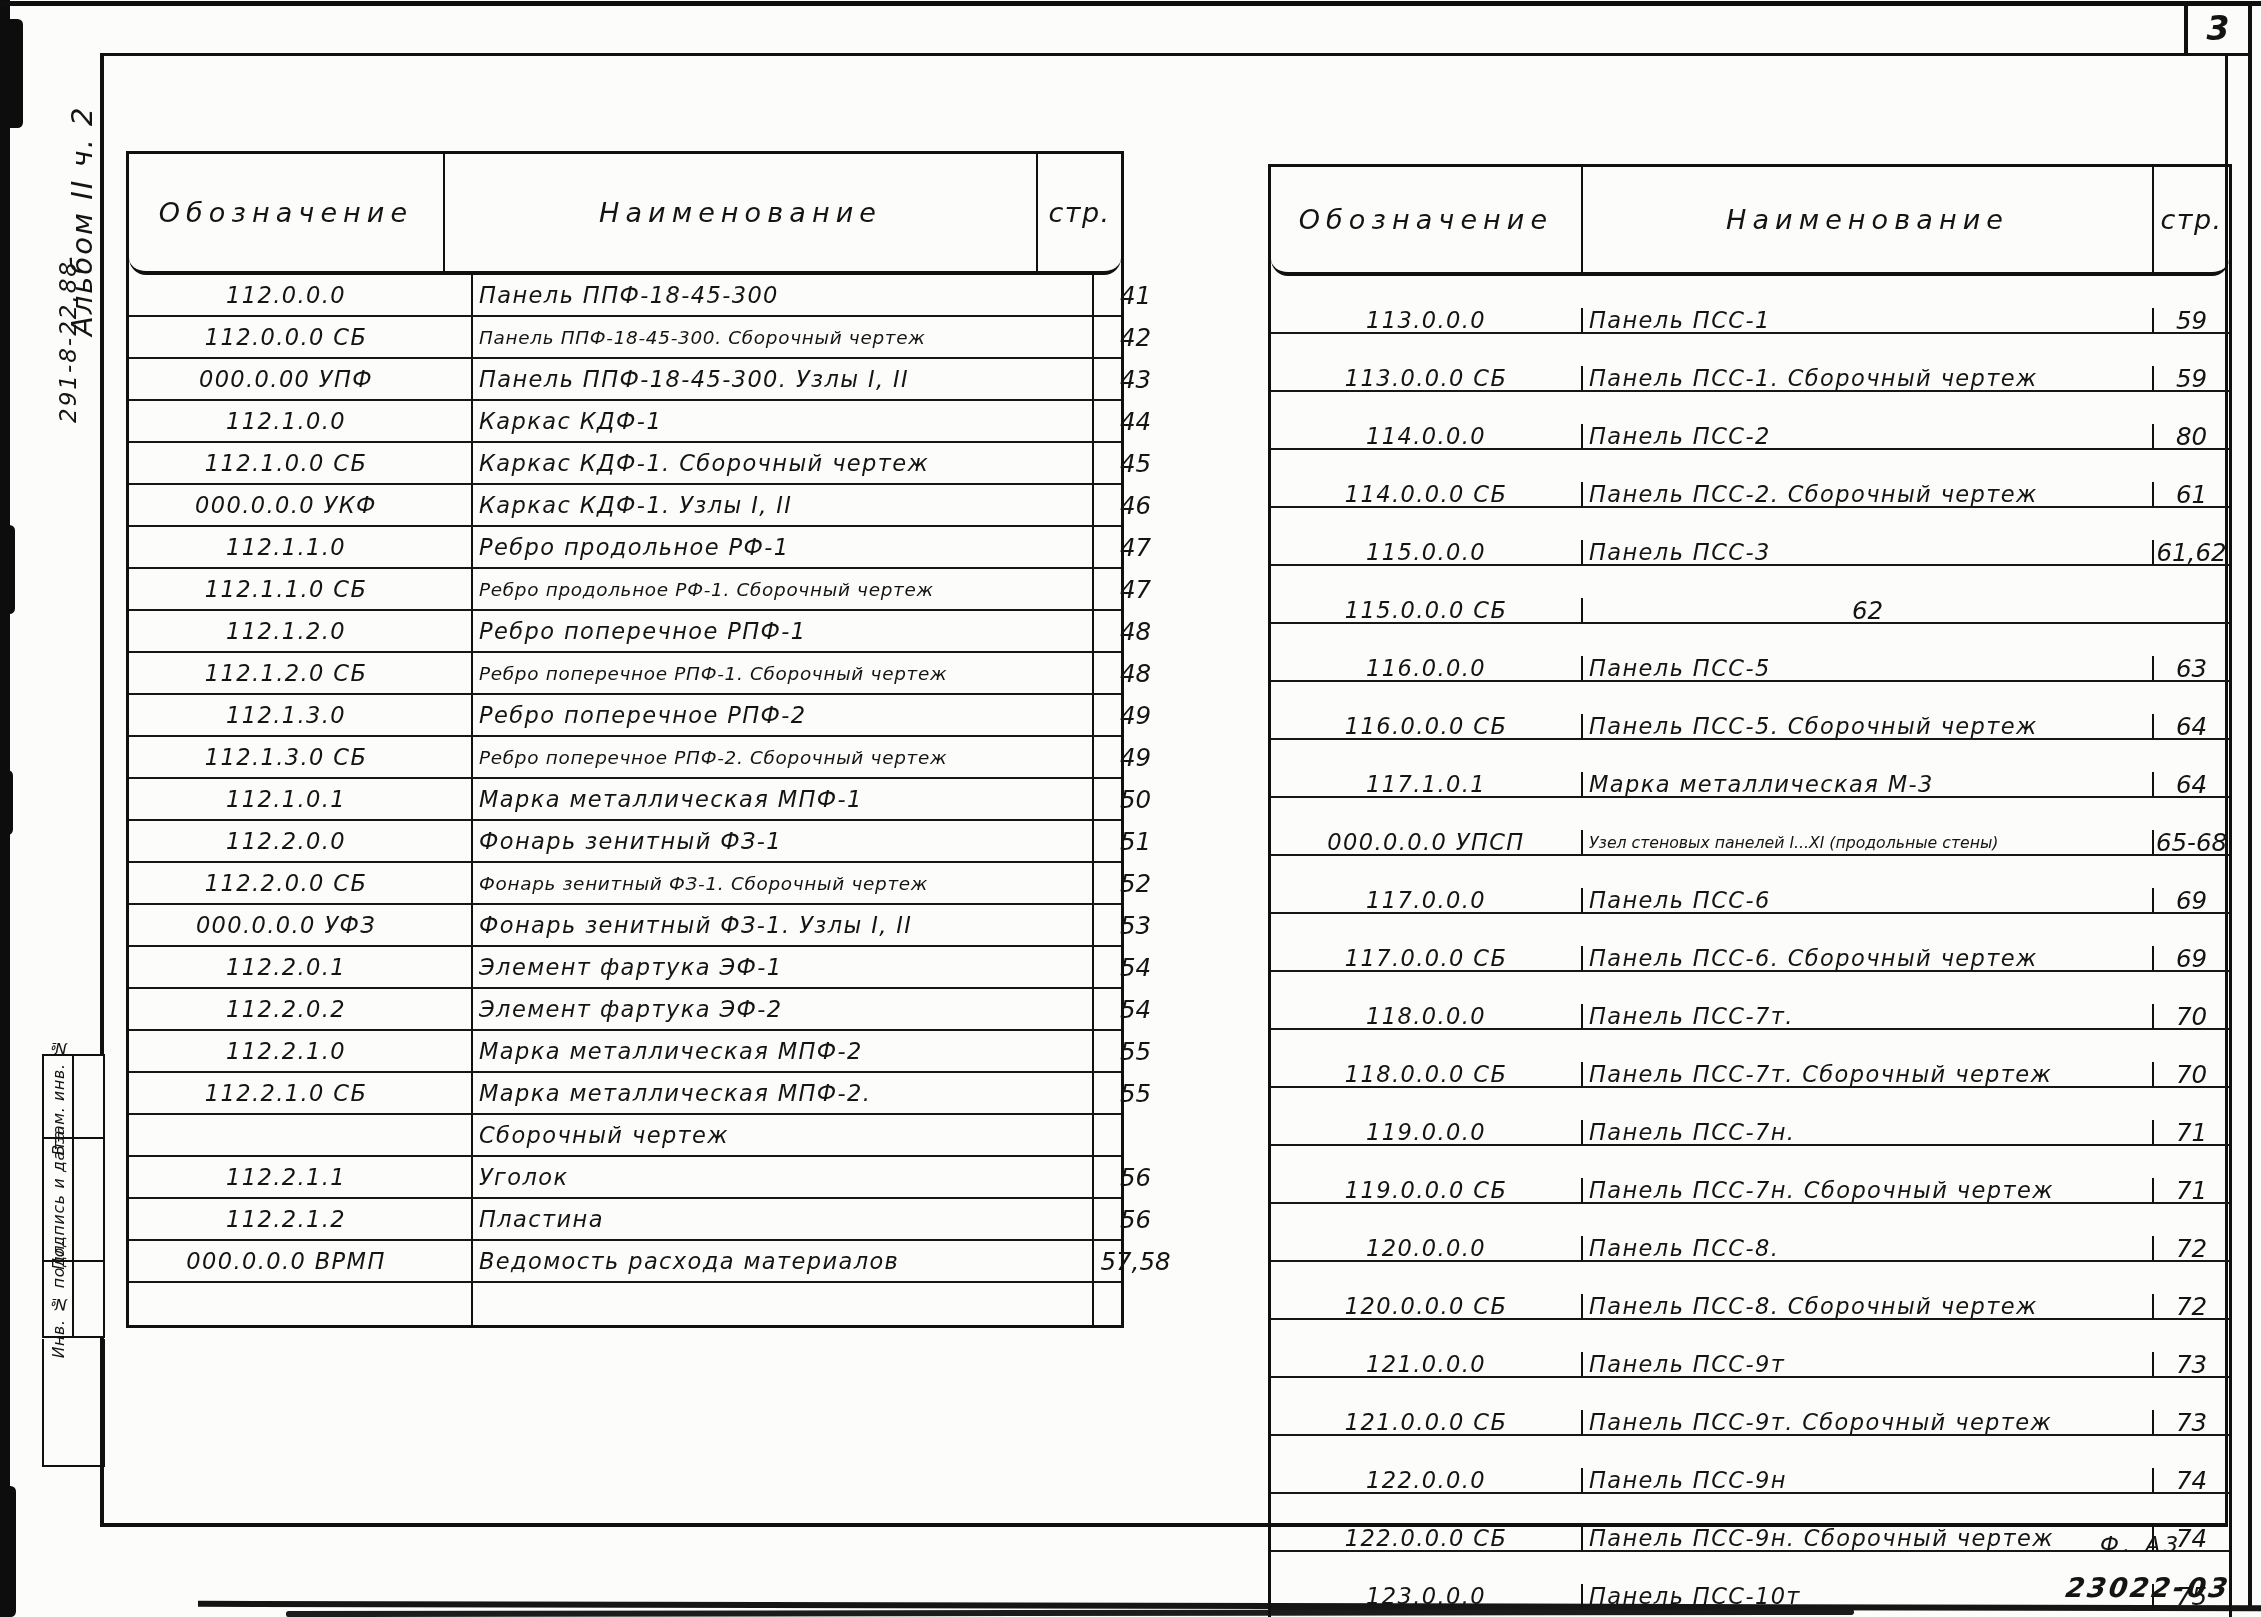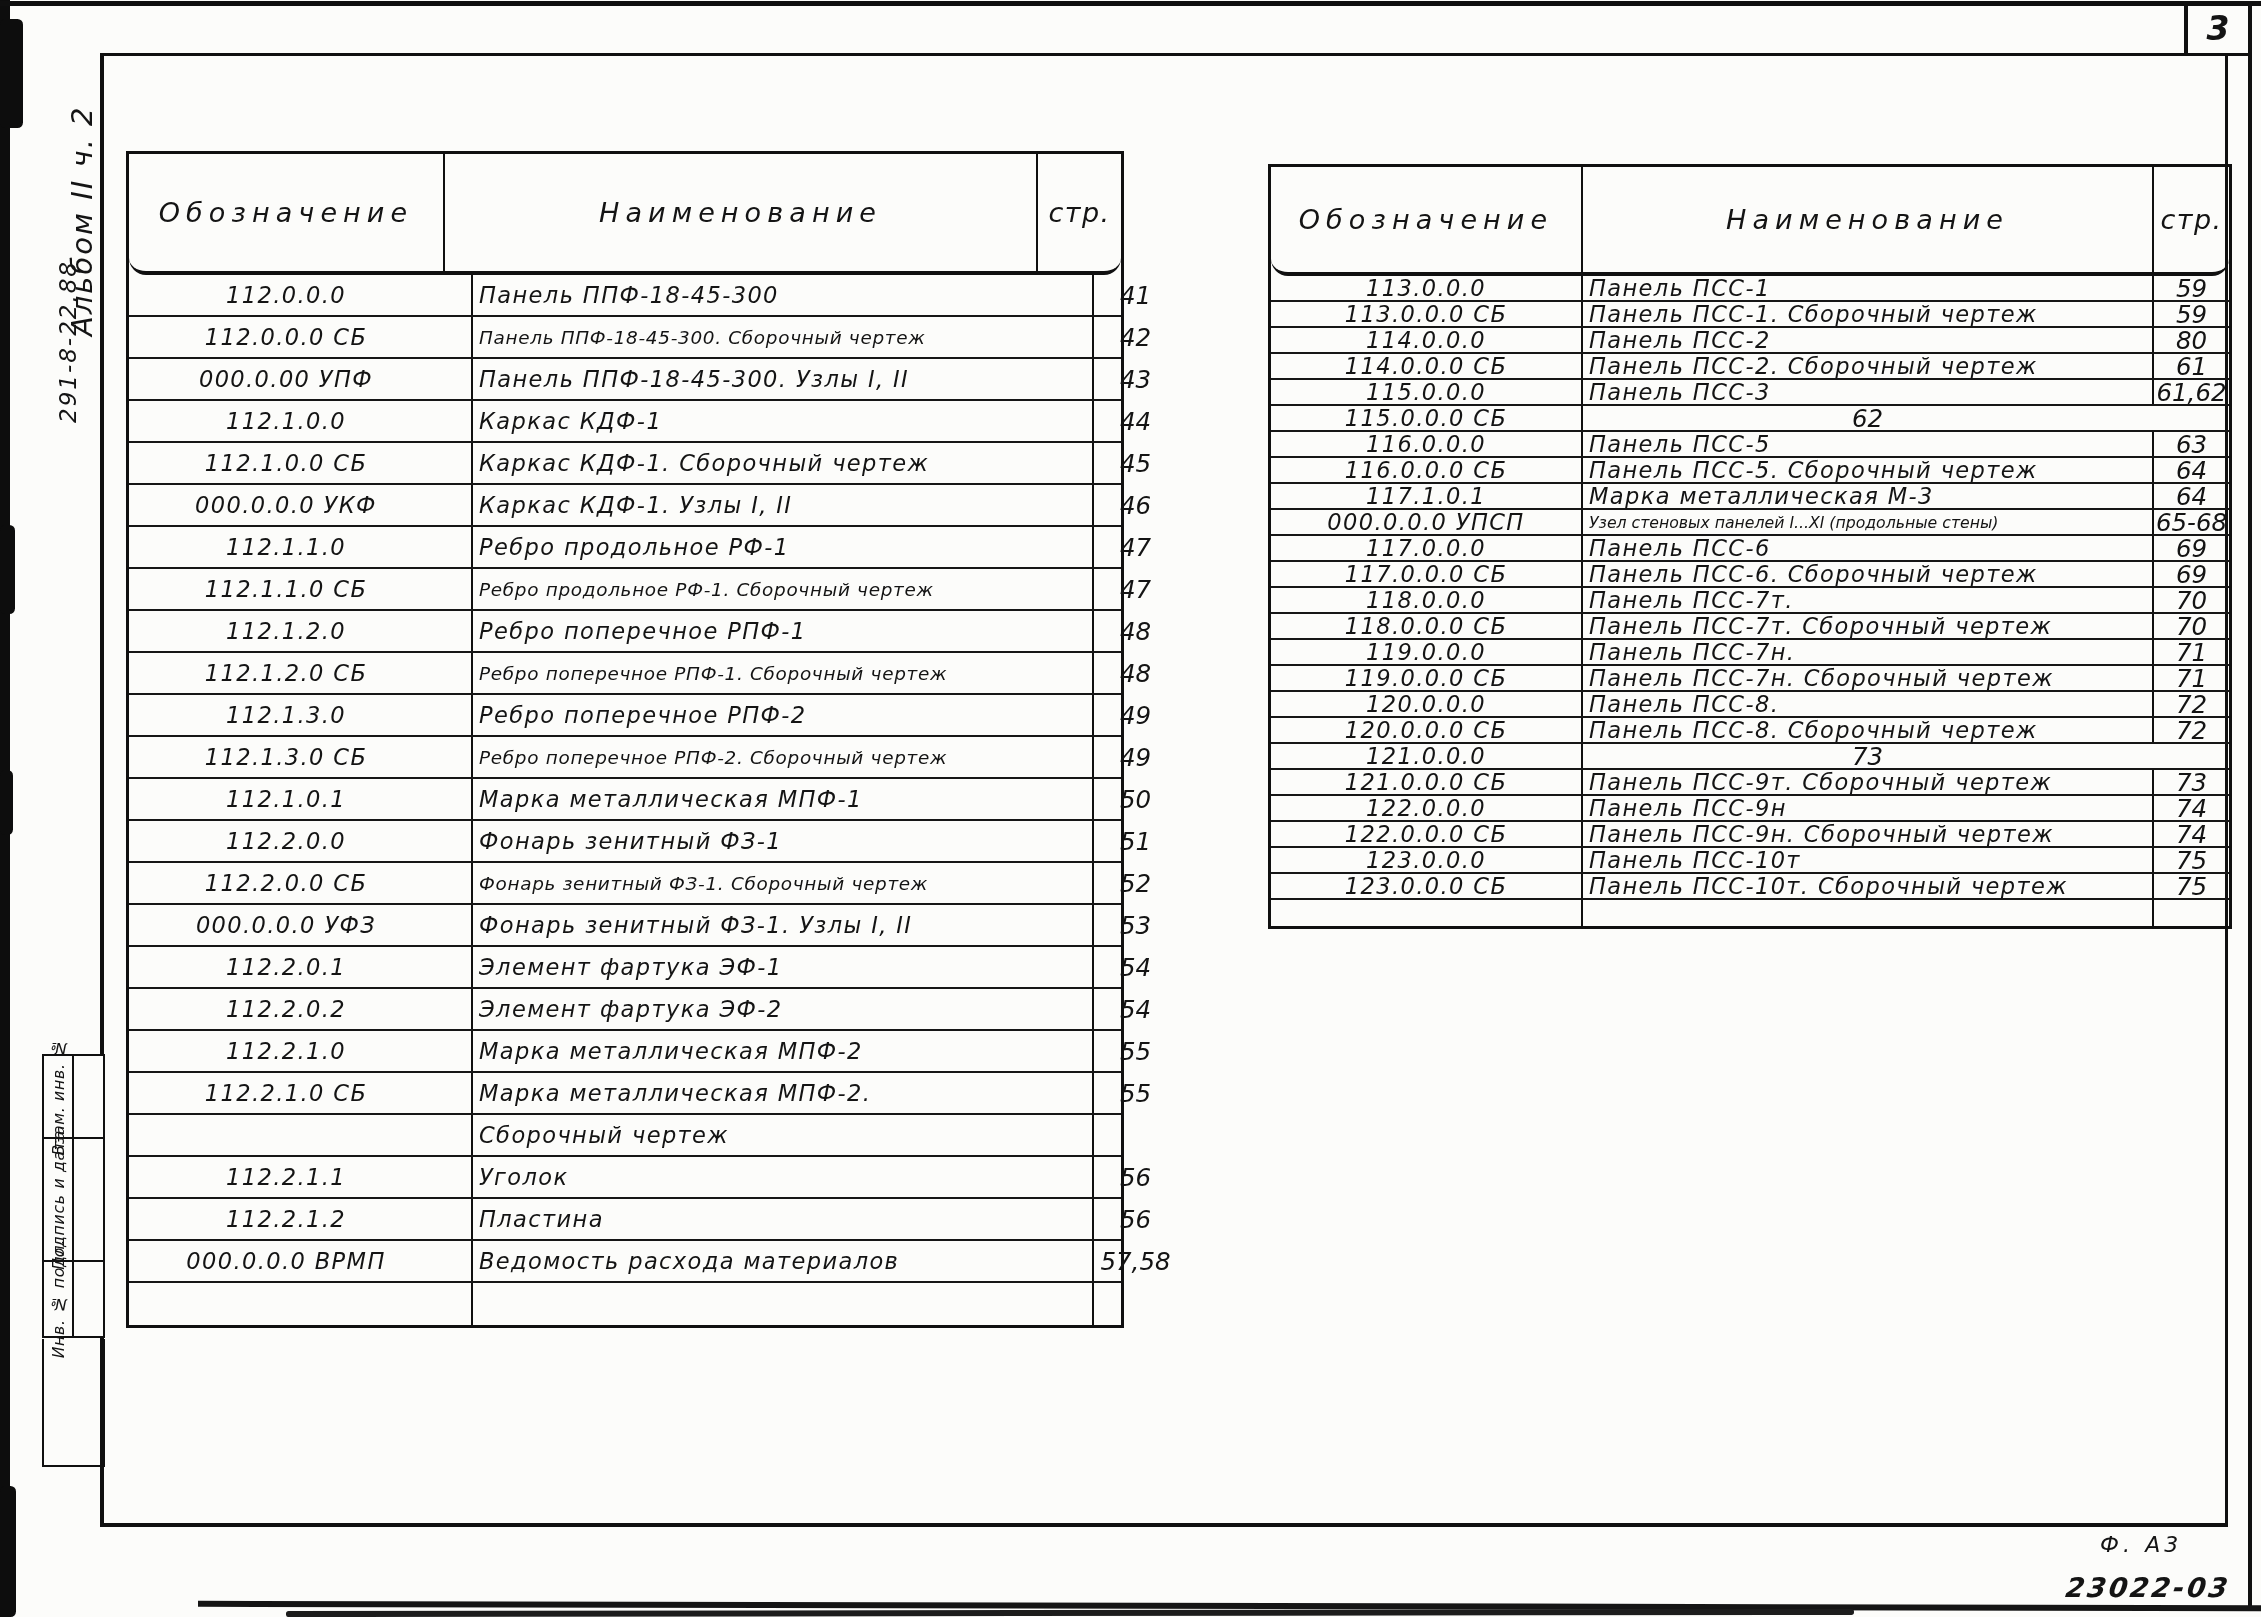--- a/index.html
+++ b/index.html
@@ -78,21 +78,21 @@
   }
   .td + .td{border-left:2.7px solid #101010;}
   .c-des{justify-content:center;}
   .c-name{justify-content:flex-start;padding-left:6px;}
   .c-page{justify-content:center;font-size:24.5px;letter-spacing:0;}
   #tbl-left .thead,#tbl-left .tr{grid-template-columns:314px 593px 85px;}
   #tbl-right .thead,#tbl-right .tr{grid-template-columns:310px 571px 77px;}
   #tbl-left .thead{height:121px;}
   #tbl-right .thead{height:109px;}
   #tbl-left .tr{height:42px;gap:28px;}
-  #tbl-right .tr{height:26px;}
+  #tbl-right .tr{height:26px;margin-top:32px;}
   
   .format-label{
     position:absolute;left:2100px;top:1532px;font-size:22px;font-style:italic;letter-spacing:4.1px;
   }
   .doc-code{
     position:absolute;left:2066px;top:1572px;font-size:27px;font-style:italic;font-weight:bold;
     transform:skewX(-8deg);letter-spacing:2.7px;
   }
 </style>
 </head>
@@ -364,20 +364,21 @@
           <div class="td c-name">Панель ПСС-8.</div>
           <div class="td c-page">72</div>
         </div>
         <div class="tr">
           <div class="td c-des">120.0.0.0 СБ</div>
           <div class="td c-name">Панель ПСС-8. Сборочный чертеж</div>
           <div class="td c-page">72</div>
         </div>
         <div class="tr">
           <div class="td c-des">121.0.0.0</div>
+          <div class="td c-name">Панель ПСС-9т</div>
           <div class="td c-page">73</div>
         </div>
         <div class="tr">
           <div class="td c-des">121.0.0.0 СБ</div>
           <div class="td c-name">Панель ПСС-9т. Сборочный чертеж</div>
           <div class="td c-page">73</div>
         </div>
         <div class="tr">
           <div class="td c-des">122.0.0.0</div>
           <div class="td c-name">Панель ПСС-9н</div>

